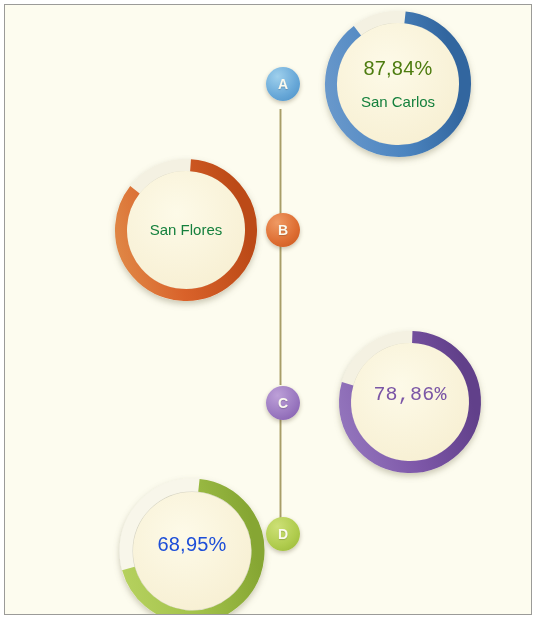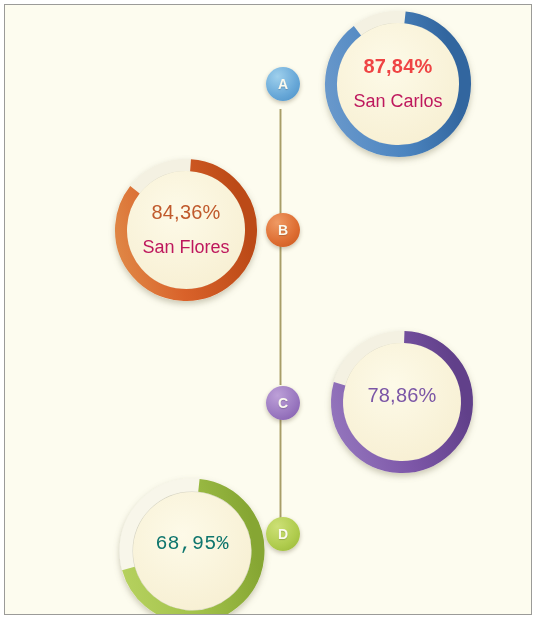--- a/index.html
+++ b/index.html
@@ -60,22 +60,22 @@
     pointer-events: none;
   }
   .donut-pct {
     font-size: 20px;
     letter-spacing: 0.2px;
     line-height: 1;
     margin-bottom: 15px;
     white-space: nowrap;
   }
   .donut-label {
-    font-size: 18px;
-    color: #be185d;
+    font-size: 15px;
+    color: #15803d;
     line-height: 1.15;
     white-space: pre-line;
   }
 
   
   .marker {
     position: absolute;
     width: 34px;
     height: 34px;
     border-radius: 50%;
@@ -114,21 +114,21 @@
           <feDropShadow dx="0" dy="3" stdDeviation="3.4" flood-color="#8a8468" flood-opacity="0.45"></feDropShadow>
         </filter>
       </defs>
       <g filter="url(#shadA)">
         <circle cx="75" cy="75" r="67" fill="none" stroke="#f4f1e2" stroke-width="12"></circle>
         <circle cx="75" cy="75" r="61" fill="url(#fillA)"></circle>
       </g>
       <circle cx="75" cy="75" r="67" fill="none" stroke="url(#strokeA)" stroke-width="12" stroke-dasharray="369.8 420.97" stroke-linecap="butt" transform="rotate(-84 75 75)"></circle>
     </svg>
     <div class="donut-center">
-      <div class="donut-pct" style="color:#ef4444;font-weight:bold;">87,84%</div>
+      <div class="donut-pct" style="color:#4d7c0f;">87,84%</div>
       <div class="donut-label">San Carlos</div>
     </div>
   </div>
 
   <div class="marker" style="left:261px;top:62px;background:radial-gradient(circle at 34% 28%, #9fd0ec, #68a8d8 58%, #4a8fc6 100%);">
     <span>A</span>
   </div>
 
   <div class="donut" style="left:108px;top:152px;width:146px;height:146px;">
     <svg width="146" height="146" viewBox="0 0 146 146">
@@ -146,30 +146,29 @@
           <feDropShadow dx="0" dy="3" stdDeviation="3.4" flood-color="#8a8468" flood-opacity="0.45"></feDropShadow>
         </filter>
       </defs>
       <g filter="url(#shadB)">
         <circle cx="73" cy="73" r="65" fill="none" stroke="#f4f1e2" stroke-width="12"></circle>
         <circle cx="73" cy="73" r="59" fill="url(#fillB)"></circle>
       </g>
       <circle cx="73" cy="73" r="65" fill="none" stroke="url(#strokeB)" stroke-width="12" stroke-dasharray="344.6 408.41" stroke-linecap="butt" transform="rotate(-86 73 73)"></circle>
     </svg>
     <div class="donut-center">
-      <div class="donut-pct" style="color:#c05a2c;">84,36%</div>
       <div class="donut-label">San Flores</div>
     </div>
   </div>
 
   <div class="marker" style="left:261px;top:208px;background:radial-gradient(circle at 34% 28%, #ef9a64, #de6e33 58%, #c8551c 100%);">
     <span>B</span>
   </div>
 
-  <div class="donut" style="left:324px;top:324px;width:146px;height:146px;">
+  <div class="donut" style="left:332px;top:324px;width:146px;height:146px;font-family:Liberation Mono, monospace;">
     <svg width="146" height="146" viewBox="0 0 146 146">
       <defs>
         <radialGradient id="fillC" cx="42%" cy="36%" r="72%">
           <stop offset="0%" stop-color="#fdfae8"></stop>
           <stop offset="100%" stop-color="#f7efd2"></stop>
         </radialGradient>
         <linearGradient id="strokeC" x1="0.15" y1="0" x2="0.45" y2="1">
           <stop offset="0%" stop-color="#9476bd"></stop>
           <stop offset="50%" stop-color="#7d57a8"></stop>
           <stop offset="100%" stop-color="#61408a"></stop>
@@ -209,21 +208,21 @@
           <feDropShadow dx="0" dy="3" stdDeviation="3.4" flood-color="#8a8468" flood-opacity="0.45"></feDropShadow>
         </filter>
       </defs>
       <g filter="url(#shadD)">
         <circle cx="74" cy="74" r="66" fill="none" stroke="#f8f6ea" stroke-width="13"></circle>
         <circle cx="74" cy="74" r="59" fill="url(#fillD)"></circle>
       </g>
       <circle cx="74" cy="74" r="66" fill="none" stroke="url(#strokeD)" stroke-width="13" stroke-dasharray="285.96 414.69" stroke-linecap="butt" transform="rotate(-84 74 74)"></circle>
     </svg>
     <div class="donut-center">
-      <div class="donut-pct" style="color:#0f766e;font-family:Liberation Mono, monospace;">68,95%</div>
+      <div class="donut-pct" style="color:#1d4ed8;">68,95%</div>
     </div>
   </div>
 
   <div class="marker" style="left:261px;top:512px;background:radial-gradient(circle at 34% 28%, #cde076, #b0cc4e 58%, #97b636 100%);">
     <span>D</span>
   </div>
 
 </div>
 
 </body></html>

